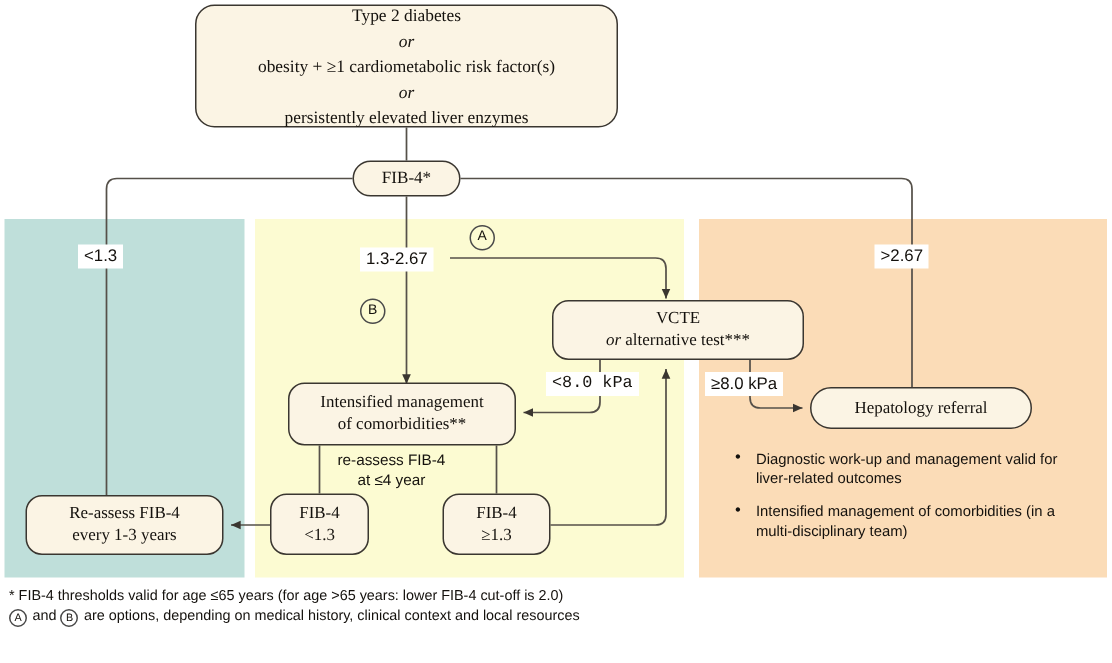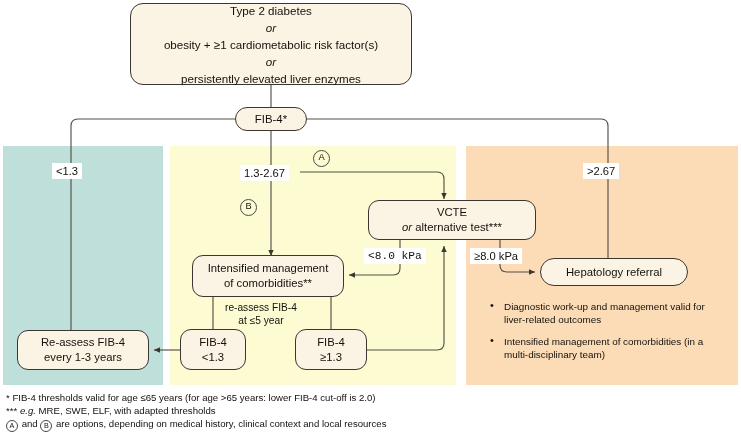--- a/index.html
+++ b/index.html
@@ -31,21 +31,21 @@
     border-radius:11px;
     display:flex;
     flex-direction:column;
     align-items:center;
     justify-content:center;
     text-align:center;
     font-size:11.3px;
     line-height:15px;
     color:#14110d;
   }
-  .node .ln{display:block;white-space:nowrap;}
+  .node .ln{display:block;white-space:nowrap;font-family:Liberation Serif, serif;}
   .it{font-style:italic;}
 
   #n-top{left:130px;top:3px;width:282px;height:82px;border-radius:13px;font-size:11.6px;line-height:17px;}
   #n-fib4{left:235px;top:107px;width:72px;height:24px;border-radius:12px;font-size:11.4px;}
   #n-reassess{left:17px;top:330px;width:132px;height:40px;}
   #n-intensified{left:192px;top:255px;width:152px;height:42px;}
   #n-fib4lo{left:180px;top:329px;width:66px;height:41px;}
   #n-fib4hi{left:295px;top:329px;width:72px;height:41px;}
   #n-vcte{left:368px;top:200px;width:168px;height:40px;}
   #n-hep{left:540px;top:258px;width:148px;height:28px;border-radius:14px;}
@@ -193,38 +193,34 @@
   </div>
 
   <div class="chip" id="c-lt13">&lt;1.3</div>
   <div class="chip" id="c-mid">1.3-2.67</div>
   <div class="chip" id="c-gt267">&gt;2.67</div>
   <div class="chip" id="c-lt8">&lt;8.0 kPa</div>
   <div class="chip" id="c-ge8">≥8.0 kPa</div>
 
   <div class="plainlabel" id="l-reassess1y">
     <span>re-assess FIB-4</span><br>
-    <span>at ≤5 year</span>
+    <span>at ≤4 year</span>
   </div>
 
   <div class="circmark" id="m-a">A</div>
   <div class="circmark" id="m-b">B</div>
 
   <div id="bullets">
     <div class="bul">Diagnostic work-up and management valid for liver-related outcomes</div>
     <div class="bul">Intensified management of comorbidities (in a multi-disciplinary team)</div>
   </div>
 
   <div id="notes">
     <div class="note">* FIB-4 thresholds valid for age ≤65 years (for age &gt;65 years: lower FIB-4 cut-off is 2.0)</div>
 
 
-    <div class="note">
-      <span>***</span>
-      <span class="it">e.g.</span><span> MRE, SWE, ELF, with adapted thresholds</span>
-    </div>
 
     <div class="note">
       <span class="mini">A</span><span> and </span><span class="mini">B</span><span> are options, depending on medical history, clinical context and local resources</span>
     </div>
   </div>
 
 </div>
 
 </body></html>

